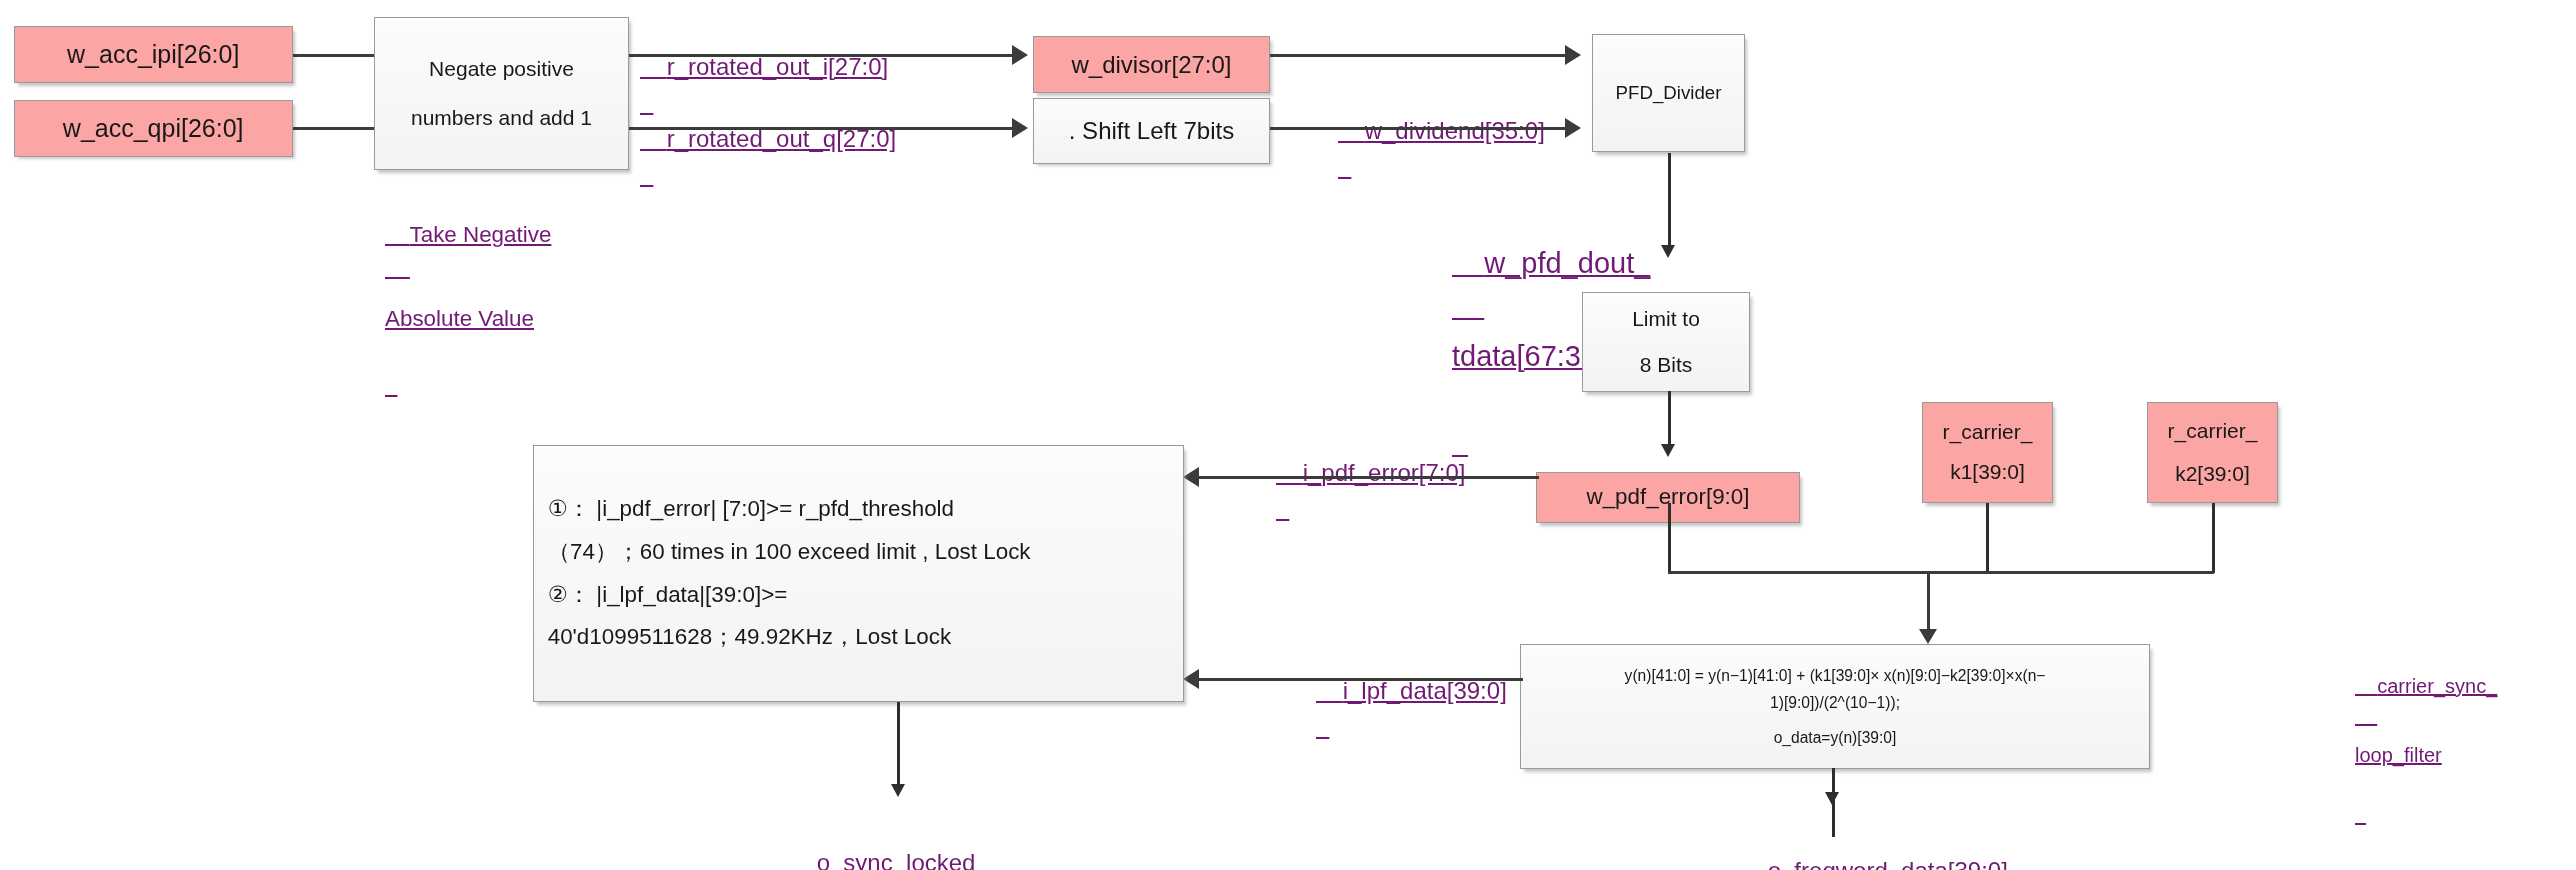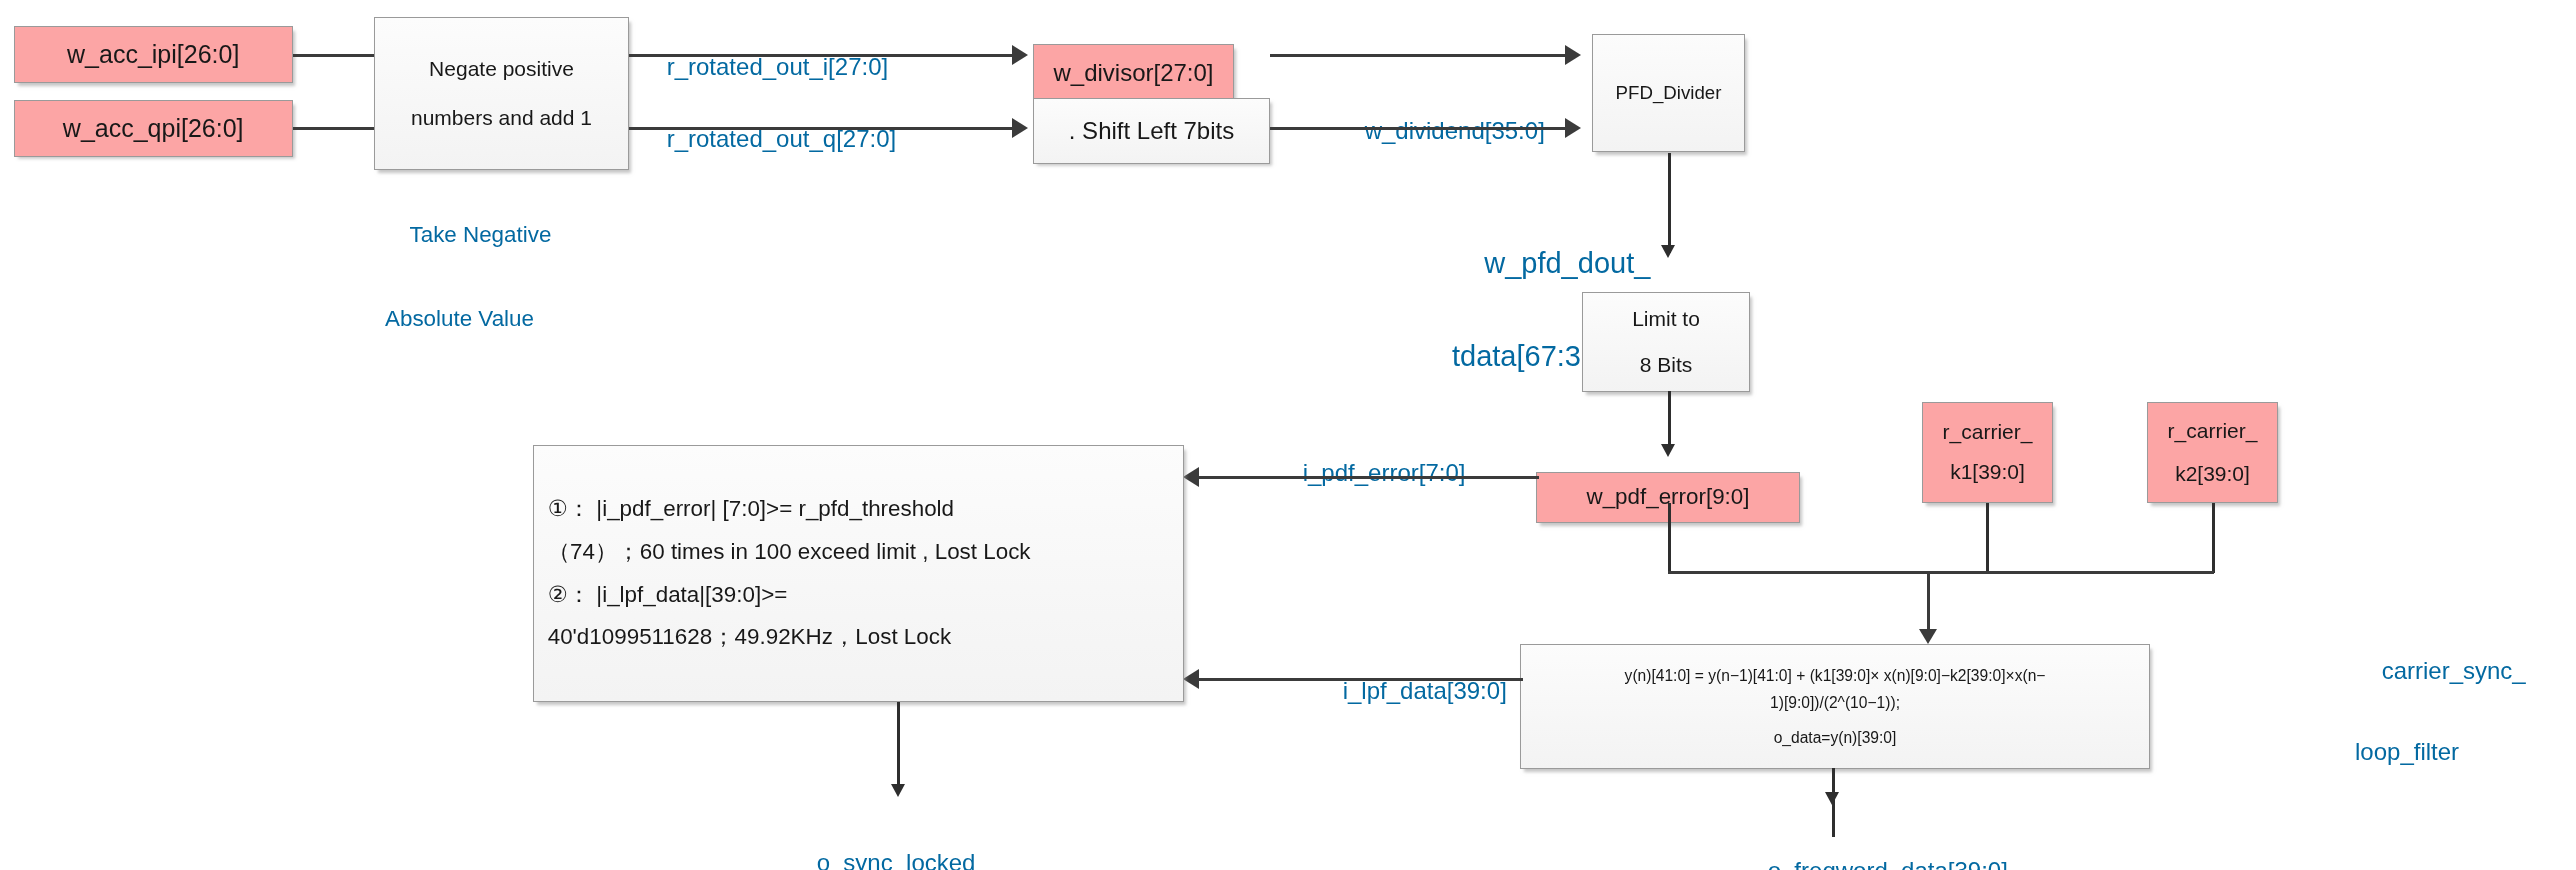--- a/index.html
+++ b/index.html
@@ -32,23 +32,24 @@
   .node.plain{
     background:#fca5a5;
     box-shadow:3.1px 3.7px 3.1px -1.2px rgba(150,150,150,0.55);
   }
   .node .inner{padding:0 6.2px;width:100%;}
   .node .ln{display:block;}
 
   
   .label{
     position:absolute;
-    color:#0369a1;
+    color:#701a75;
     white-space:pre;
     line-height:1.5;
+    text-decoration:underline;
   }
   .label.ctr{text-align:center;}
 
   
   .hline{position:absolute;background:#3b3b3b;height:3.1px;}
   .vline{position:absolute;background:#3b3b3b;width:3.1px;}
   .vline.thin{width:2.5px;background:#2e2e2e;}
 
   .arrow-r{
     position:absolute;
@@ -111,21 +112,21 @@
   </div>
   <div class="hline" style="left:629px;top:54px;width:386px;"></div>
   <div class="arrow-r" style="left:1012px;top:45px;"></div>
 
   <div class="label" style="left:640px;top:85px;font-size:24px;">
     <span>r_rotated_out_q[27:0]</span>
   </div>
   <div class="hline" style="left:629px;top:127px;width:386px;"></div>
   <div class="arrow-r" style="left:1012px;top:118px;"></div>
 
-  <div class="node plain" style="left:1033px;top:44px;width:201px;height:57px;font-size:24px;">
+  <div class="node plain" style="left:1033px;top:36px;width:237px;height:57px;font-size:24px;">
     <span class="inner">w_divisor[27:0]</span>
   </div>
 
   <div class="node" style="left:1033px;top:98px;width:237px;height:66px;font-size:24px;">
     <span class="inner">.  Shift Left 7bits</span>
   </div>
 
   <div class="hline" style="left:1270px;top:54px;width:299px;"></div>
   <div class="arrow-r" style="left:1565px;top:45px;"></div>
 
@@ -190,21 +191,21 @@
   <div class="arrow-d" style="left:1919px;top:629px;"></div>
 
   <div class="node" style="left:1520px;top:644px;width:630px;height:125px;font-size:15.6px;">
     <span class="inner" style="line-height:1.75;">
       <span class="ln">y(n)[41:0] = y(n−1)[41:0] + (k1[39:0]× x(n)[9:0]−k2[39:0]×x(n−</span>
       <span class="ln">1)[9:0])/(2^(10−1));</span>
       <span class="ln" style="margin-top:7.5px;">o_data=y(n)[39:0]</span>
     </span>
   </div>
 
-  <div class="label" style="left:2355px;top:617px;font-size:24px;">
+  <div class="label" style="left:2355px;top:641px;font-size:20px;">
     <span class="ln">carrier_sync_</span>
     <span class="ln" style="display:block;margin-top:8.7px;">loop_filter</span>
   </div>
 
   <div class="label" style="left:1316px;top:637px;font-size:24px;">
     <span>i_lpf_data[39:0]</span>
   </div>
   <div class="hline" style="left:1199px;top:678px;width:324px;"></div>
   <div class="arrow-l" style="left:1183px;top:669px;"></div>
 

